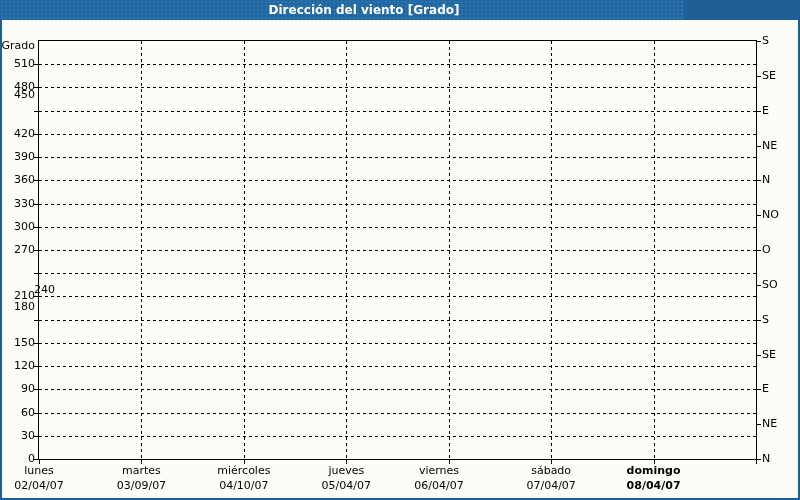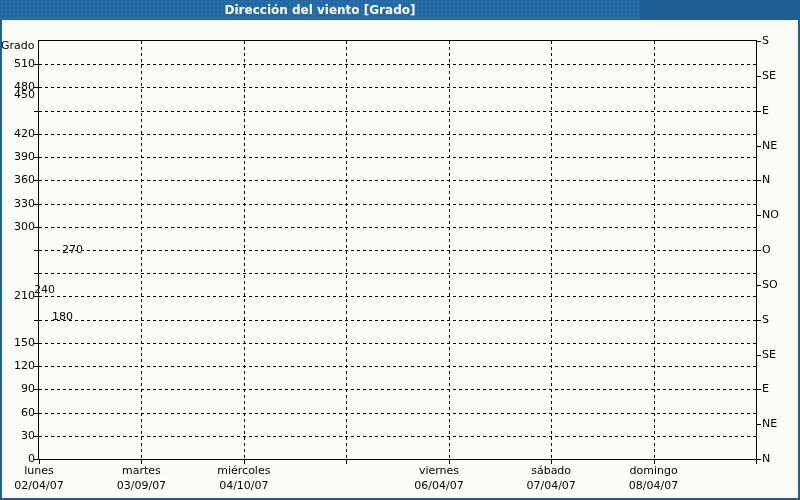--- a/index.html
+++ b/index.html
@@ -5,39 +5,39 @@
   html,body{margin:0;padding:0;}
   body{font-family:"DejaVu Sans",sans-serif;background:#fff;}
   .page{position:relative;width:800px;height:500px;background:var(--border,#1d5f96);overflow:hidden;}
   .content{position:absolute;left:2px;top:20px;right:2px;bottom:2px;background:var(--bg,#fdfdf7);}
   .titlebar{
     position:absolute;left:0;top:0;width:640px;height:20px;
     background-color:var(--accent,#2168a3);
     background-image:radial-gradient(var(--accent2,#2d74b0) 1px, transparent 1px);
     background-size:4px 4px;
     color:#fff;font-size:12px;font-weight:bold;
-    text-align:center;line-height:20px;
+    text-align:center;line-height:20px;padding-left:44px;
   }
   .plot{
     position:absolute;left:38px;top:40px;width:717px;height:418px;
     border:1px solid #000;box-sizing:content-box;background:transparent;
   }
   .hgrid{position:absolute;left:0;width:717px;height:1px;
     background:repeating-linear-gradient(90deg,#000 0 3px,transparent 3px 6px);}
   .vgrid{position:absolute;top:0;height:418px;width:1px;
     background:repeating-linear-gradient(180deg,#000 0 3px,transparent 3px 6px);}
   .ytick{position:absolute;left:-5px;width:5px;height:1px;background:#000;}
   .rtick{position:absolute;left:717px;width:5px;height:1px;background:#000;}
   .btick{position:absolute;top:418px;width:1px;height:5px;background:#000;}
   .ylab{position:absolute;left:1px;width:34px;text-align:right;
     font-size:11px;color:#000;white-space:nowrap;}
   .rlab{position:absolute;left:762px;font-size:11px;color:#000;white-space:nowrap;}
   .dlab{position:absolute;top:463px;width:104px;text-align:center;
     font-size:11px;line-height:15px;color:#000;white-space:nowrap;}
-  .yaxis-title{position:absolute;top:39px;left:1px;width:34px;text-align:left;
+  .yaxis-title{position:absolute;top:39px;left:1px;width:34px;text-align:right;
     font-size:11px;color:#000;}
 </style>
 </head>
 <body>
 
 <div class="page" style="--accent: #2168A3; --accent2: #2D74B0; --border: #1D5F96; --bg: #FDFDF7;">
   <div class="content"></div>
   <div class="titlebar">
     <span>Dirección del viento [Grado]</span>
   </div>
@@ -105,24 +105,24 @@
       <div class="btick" style="left: 512.143px;"></div>
       <div class="btick" style="left: 614.571px;"></div>
       <div class="btick" style="left: 717px;"></div>
     </div>
 <div class="ylab" style="top: 452px;">0</div>
     <div class="ylab" style="top: 428.778px;">30</div>
     <div class="ylab" style="top: 405.556px;">60</div>
     <div class="ylab" style="top: 382.333px;">90</div>
     <div class="ylab" style="top: 359.111px;">120</div>
     <div class="ylab" style="top: 335.889px; text-align: right;">150</div>
-    <div class="ylab" style="top: 310px; padding-left: 38px;">180</div>
+    <div class="ylab" style="top: 300px;">180</div>
     <div class="ylab" style="top: 289.444px;">210</div>
     <div class="ylab" style="top: 283px; margin-left: 20px;">240</div>
-    <div class="ylab" style="top: 243px; margin-left: 48px;">270</div>
+    <div class="ylab" style="top: 243px;">270</div>
     <div class="ylab" style="top: 219.778px;">300</div>
     <div class="ylab" style="top: 196.556px;">330</div>
     <div class="ylab" style="top: 173.333px;">360</div>
     <div class="ylab" style="top: 150.111px;">390</div>
     <div class="ylab" style="top: 126.889px;">420</div>
     <div class="ylab" style="top: 88px;">450</div>
     <div class="ylab" style="top: 80.4444px;">480</div>
     <div class="ylab" style="top: 57.2222px;">510</div>
     <div class="rlab" style="top: 34px;">S</div>
     <div class="rlab" style="top: 68.8333px;">SE</div>
@@ -142,25 +142,29 @@
       <div>02/04/07</div>
     </div>
     <div class="dlab" style="left: 89.4286px;">
       <div>martes</div>
       <div>03/09/07</div>
     </div>
     <div class="dlab" style="left: 191.857px;">
       <div>miércoles</div>
       <div>04/10/07</div>
     </div>
+    <div class="dlab" style="left: 294.286px;">
+      <div>jueves</div>
+      <div>05/04/07</div>
+    </div>
     <div class="dlab" style="left: 387px;">
       <div>viernes</div>
       <div>06/04/07</div>
     </div>
     <div class="dlab" style="left: 499.143px;">
       <div>sábado</div>
       <div>07/04/07</div>
     </div>
-    <div class="dlab" style="left: 601.571px;">
+    <div class="dlab" style="left: 601.571px; font-weight: bold;">
       <div>domingo</div>
       <div>08/04/07</div>
     </div>
   </div>
 
 </body></html>

